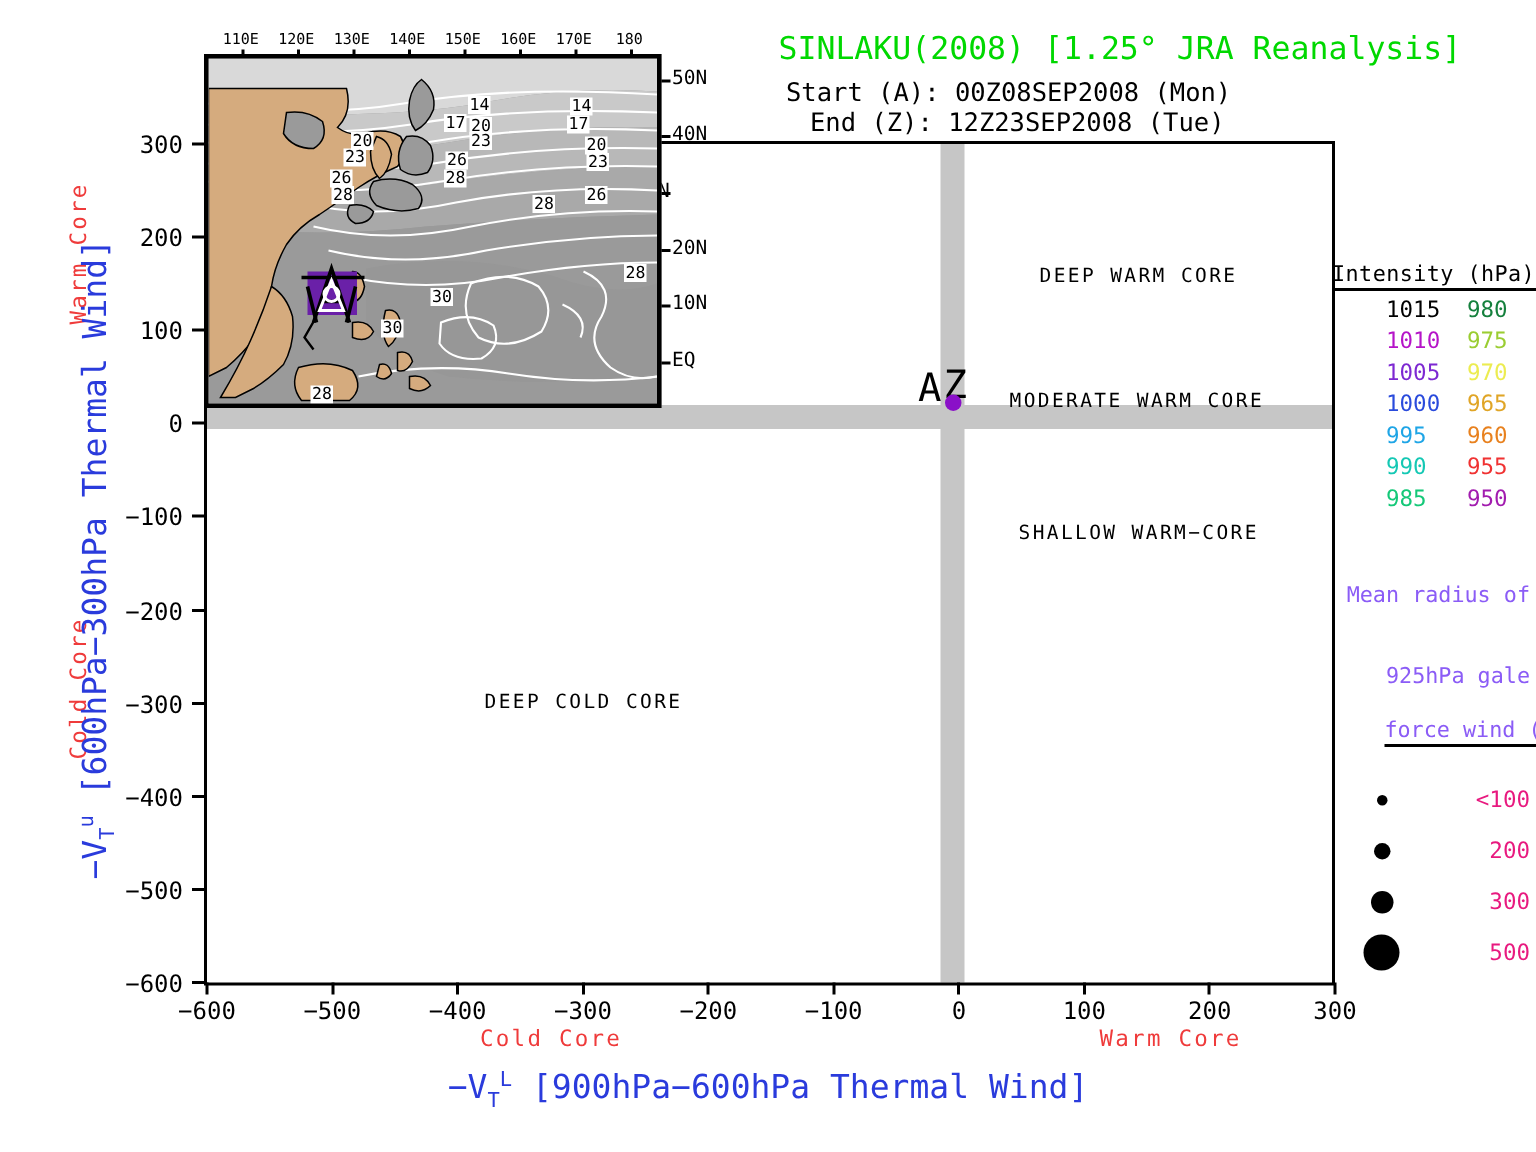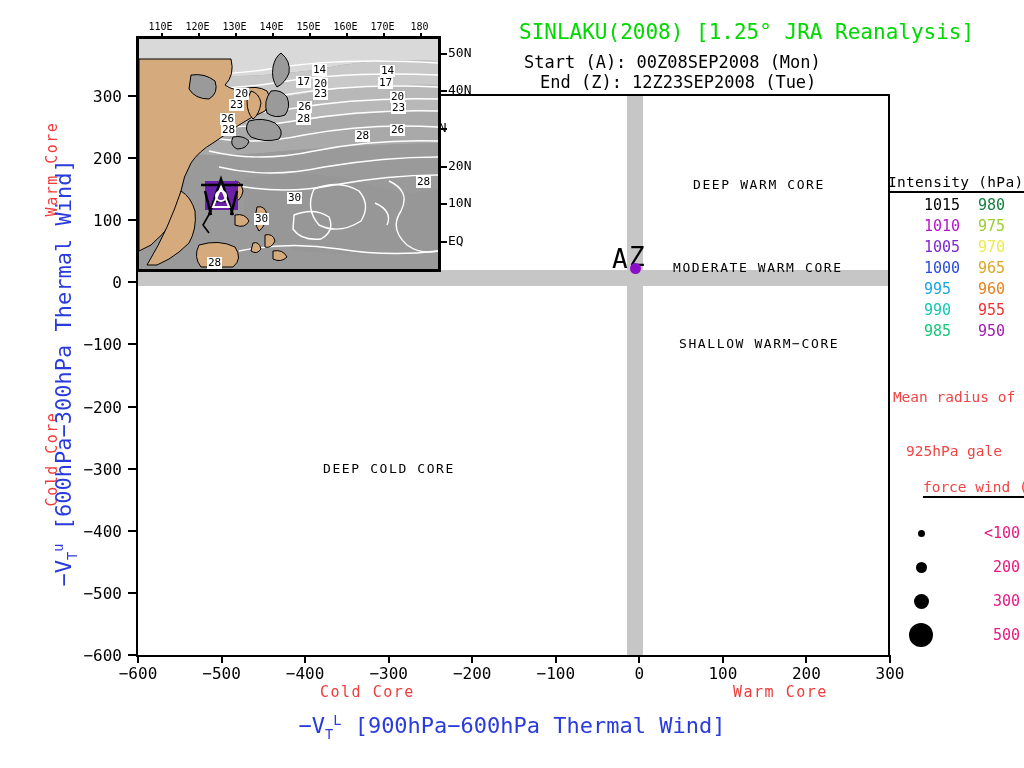--- a/index.html
+++ b/index.html
@@ -80,21 +80,21 @@
   
   #intensity-legend{left:888px;top:172px;width:132px;}
   #intensity-title{
     color:#000;font-size:14.5px;border-bottom:2px solid #000;
     display:inline-block;padding-bottom:1px;letter-spacing:0.3px;
   }
   .int-row{display:flex;justify-content:flex-end;gap:12px;margin-top:3px;font-size:15px;}
   .int-cell{width:42px;text-align:left;}
 
   #size-legend{left:888px;top:352px;width:132px;}
-  #size-title{color:#ef4444;font-size:14.5px;text-align:center;line-height:18px;}
+  #size-title{color:#8b5cf6;font-size:14.5px;text-align:right;line-height:18px;}
   #size-title .u{border-bottom:2px solid #000;display:inline-block;}
   .size-row{display:flex;align-items:center;height:34px;}
   .size-dot-wrap{width:66px;display:flex;justify-content:center;align-items:center;}
   .size-dot{background:#000;border-radius:50%;}
   .size-lab{width:66px;text-align:right;color:#e8197f;font-size:15px;}
 
   
   #track-marker{left:612px;top:246px;}
   .mk-letter{position:absolute;color:#000;font-size:26px;line-height:26px;}
   #mk-dot{
@@ -153,21 +153,21 @@
     <div class="abs nosel ylab" style="left: 62px; top: 521.778px;">−400</div>
     <div class="abs tick-y" style="top: 591.889px;"></div>
     <div class="abs nosel ylab" style="left: 62px; top: 583.889px;">−500</div>
     <div class="abs tick-y" style="top: 654px;"></div>
     <div class="abs nosel ylab" style="left: 62px; top: 646px;">−600</div>
   </div>
 
 <div id="quadrant-layer">
     <div class="abs nosel quad" style="left: 693px; top: 177px;">DEEP WARM CORE</div>
     <div class="abs nosel quad" style="left: 673px; top: 260px;">MODERATE WARM CORE</div>
-    <div class="abs nosel quad" style="left: 679px; top: 336px;">SHALLOW WARM−CORE</div>
+    <div class="abs nosel quad" style="left: 679px; top: 348px;">SHALLOW WARM−CORE</div>
     <div class="abs nosel quad" style="left: 323px; top: 461px;">DEEP COLD CORE</div>
   </div>
 
 <div class="abs nosel core-red" id="cold-core-x">Cold Core</div>
 <div class="abs nosel core-red" id="warm-core-x">Warm Core</div>
 <div class="abs nosel core-red" id="warm-core-y">Warm Core</div>
 <div class="abs nosel core-red" id="cold-core-y">Cold Core</div>
 
 <div class="abs nosel" id="xaxis-title"><span>−V</span><span class="sub">T</span><span class="sup">L</span><span> [900hPa−600hPa Thermal Wind]</span></div>
 

